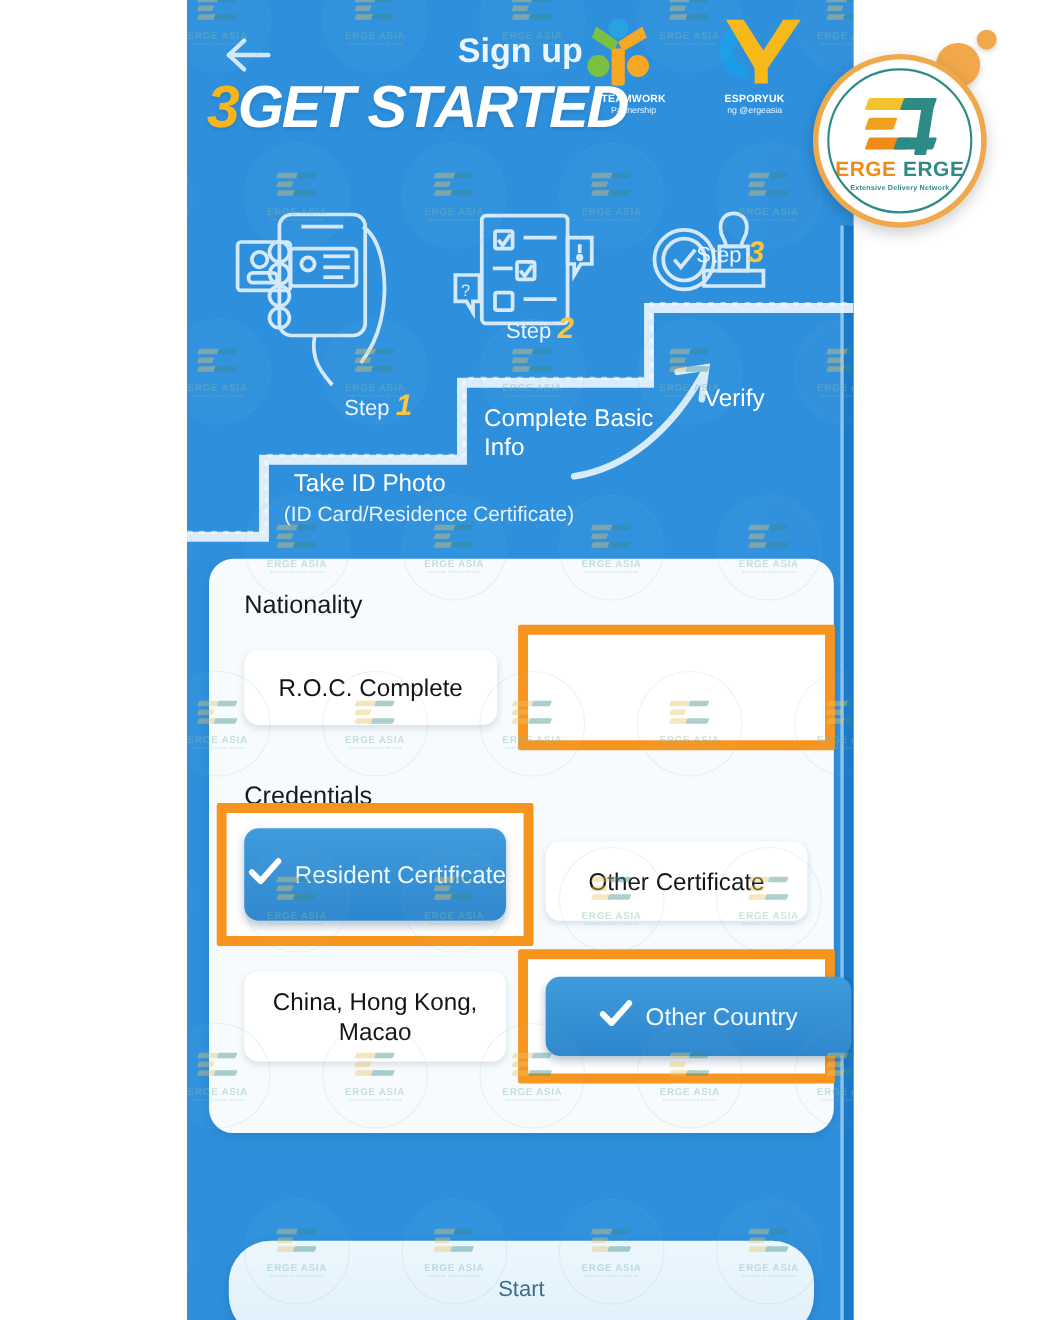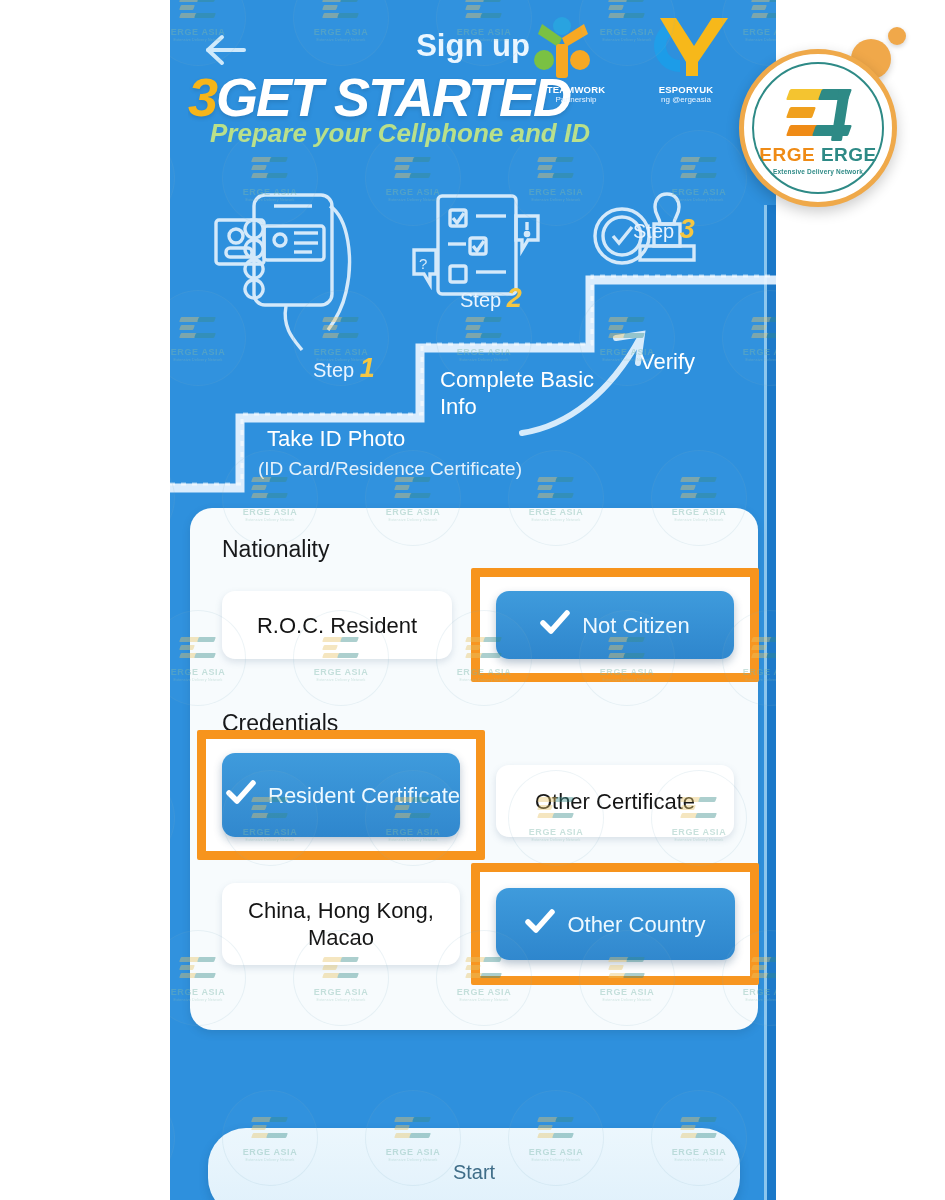--- a/index.html
+++ b/index.html
@@ -172,21 +172,20 @@
 <div id="root">
 
   <div class="phone">
 
     <div class="illus">
 
       <div class="getstarted">
         <span class="num">3</span><span>GET STARTED</span>
       </div>
 
-      <div class="prepare">Prepare your Cellphone and ID</div>
 
       <div class="stairs">
         <svg width="606" height="310" viewBox="0 0 606 310">
 
           <g stroke="#eaf5ff" stroke-width="9" fill="none" stroke-linecap="square" opacity="0.92">
             <path d="M0 300 L70 300 L70 230 L250 230 L250 160 L420 160 L420 92 L606 92"></path>
           </g>
 
           <g stroke="#ffffff" stroke-width="3" fill="none" stroke-dasharray="5 6" opacity="0.55">
             <path d="M0 296 L72 296 L72 226 L252 226 L252 156 L422 156 L422 88 L606 88"></path>
@@ -296,21 +295,21 @@
         <div class="cap">ESPORYUK</div>
         <div class="sub">ng @ergeasia</div>
       </div>
     </div>
 
     <div class="card">
 
       <div class="sec-label" style="left:32px; top:28px;">Nationality</div>
 
       <div class="opt off" style="left:32px; top:83px; width:230px; height:68px;">
-        <span class="lbl">R.O.C. Resident</span>
+        <span class="lbl">R.O.C. Complete</span>
       </div>
 
       <div class="sec-label" style="left:32px; top:202px;text-decoration:underline;">Credentials</div>
 
       <div class="opt off" style="left:306px; top:257px; width:238px; height:72px;">
         <span class="lbl">Other Certificate</span>
       </div>
 
       <div class="opt off" style="left:32px; top:375px; width:238px; height:82px;">
         <span class="lbl">China, Hong Kong, Macao</span>
@@ -721,39 +720,31 @@
             <span class="b b2"></span>
             <span class="b b3"></span>
             <span class="b b4"></span>
             <span class="b b5"></span>
           </div>
           <div class="wm-t1">ERGE ASIA</div>
           <div class="wm-t2">Extensive Delivery Network</div>
         </div>
       </div>
   <div class="hl" style="left: 301px; top: 568px; width: 288px; height: 114px;"></div>
-      <div class="opt on" style="left: 326px; top: 591px; width: 238px; height: 68px; z-index: 50; position: absolute;">
-        <span class="chk">
-          <svg width="30" height="24" viewBox="0 0 30 24">
-            <path d="M3 13 L11 21 L27 3" stroke="#ffffff" stroke-width="5.5" fill="none" stroke-linecap="round" stroke-linejoin="round"></path>
-          </svg>
-        </span>
-        <span class="lbl">Not Citizen</span>
-      </div>
       <div class="hl" style="left: 27px; top: 730px; width: 288px; height: 130px;"></div>
       <div class="opt on" style="left: 52px; top: 753px; width: 238px; height: 84px; padding-left: 4px; z-index: 50; position: absolute;">
         <span class="chk">
           <svg width="30" height="24" viewBox="0 0 30 24">
             <path d="M3 13 L11 21 L27 3" stroke="#ffffff" stroke-width="5.5" fill="none" stroke-linecap="round" stroke-linejoin="round"></path>
           </svg>
         </span>
         <span class="lbl" style="text-align:left;">Resident Certificate</span>
       </div>
       <div class="hl" style="left: 301px; top: 863px; width: 288px; height: 122px;"></div>
-      <div class="opt on" style="left: 326px; top: 888px; width: 239px; height: 72px; z-index: 50; position: absolute;">
+      <div class="opt on" style="left: 326px; top: 888px; width: 278px; height: 72px; z-index: 50; position: absolute;">
         <span class="chk">
           <svg width="30" height="24" viewBox="0 0 30 24">
             <path d="M3 13 L11 21 L27 3" stroke="#ffffff" stroke-width="5.5" fill="none" stroke-linecap="round" stroke-linejoin="round"></path>
           </svg>
         </span>
         <span class="lbl">Other Country</span>
       </div>
     </div>
 
   <div class="badge-wrap">

